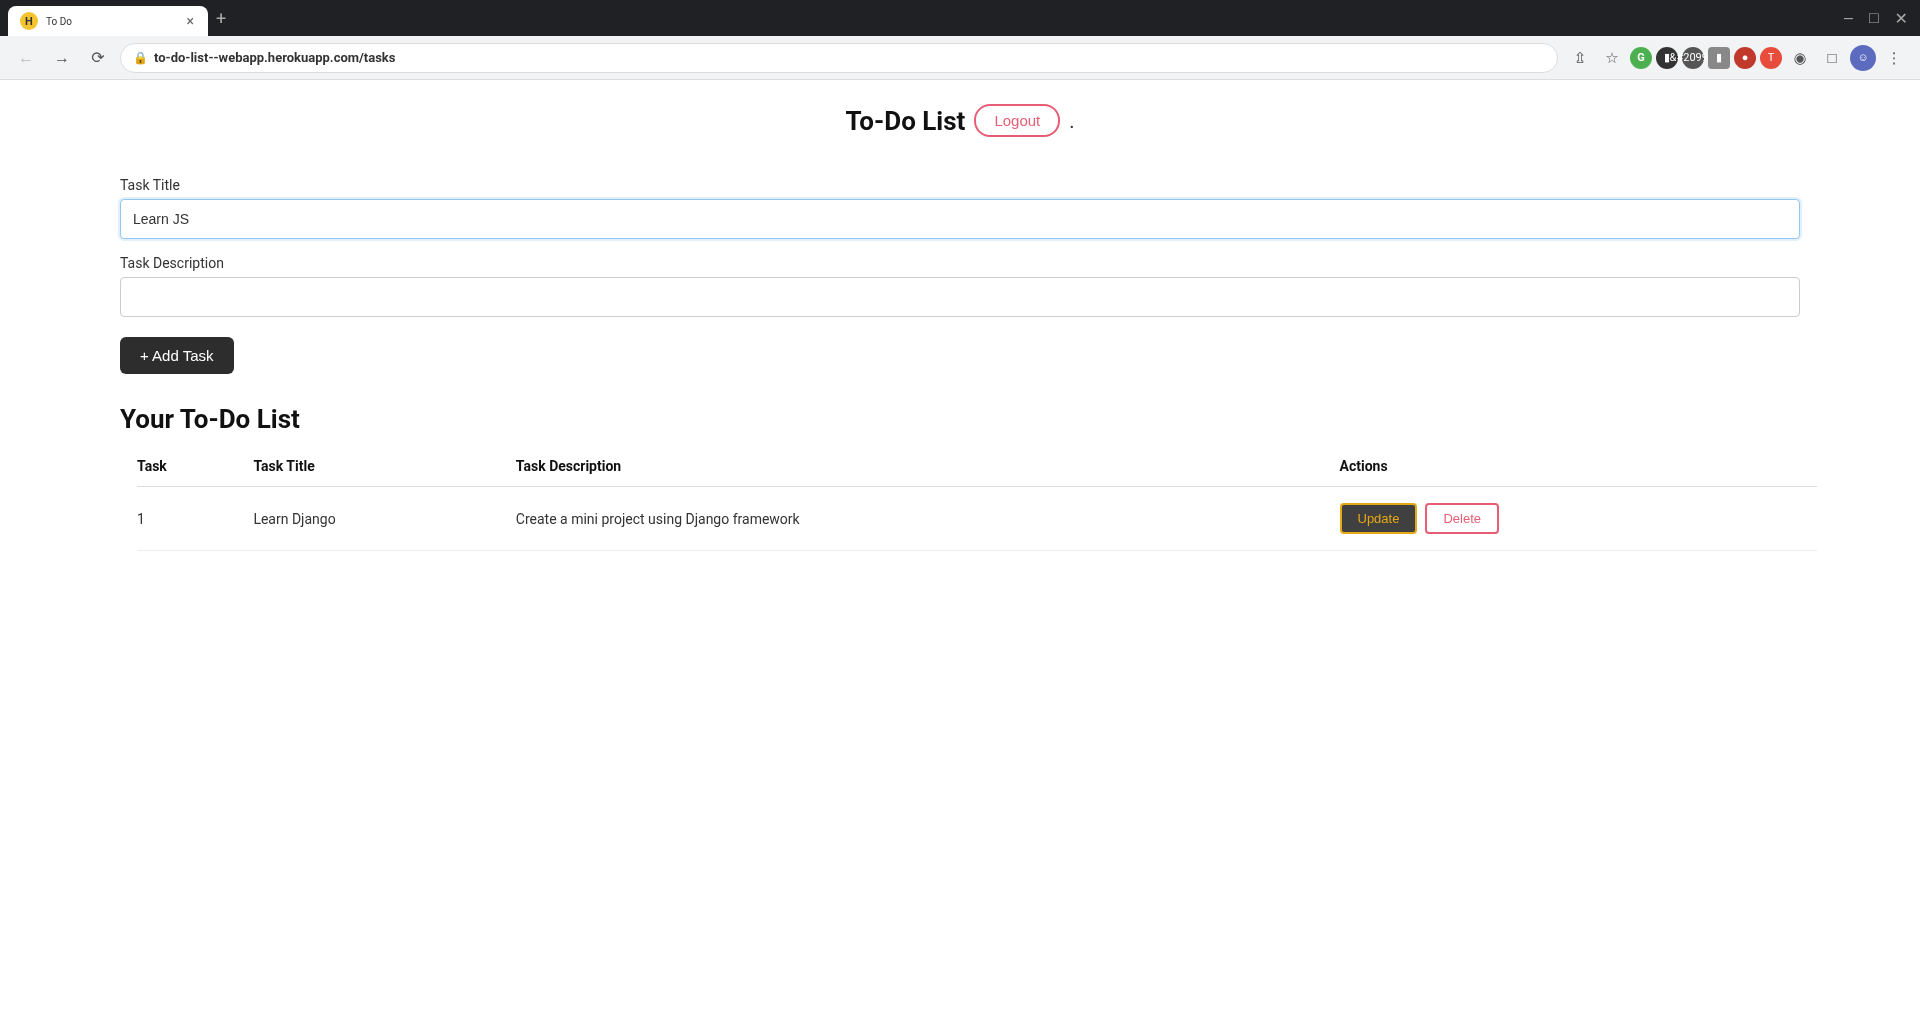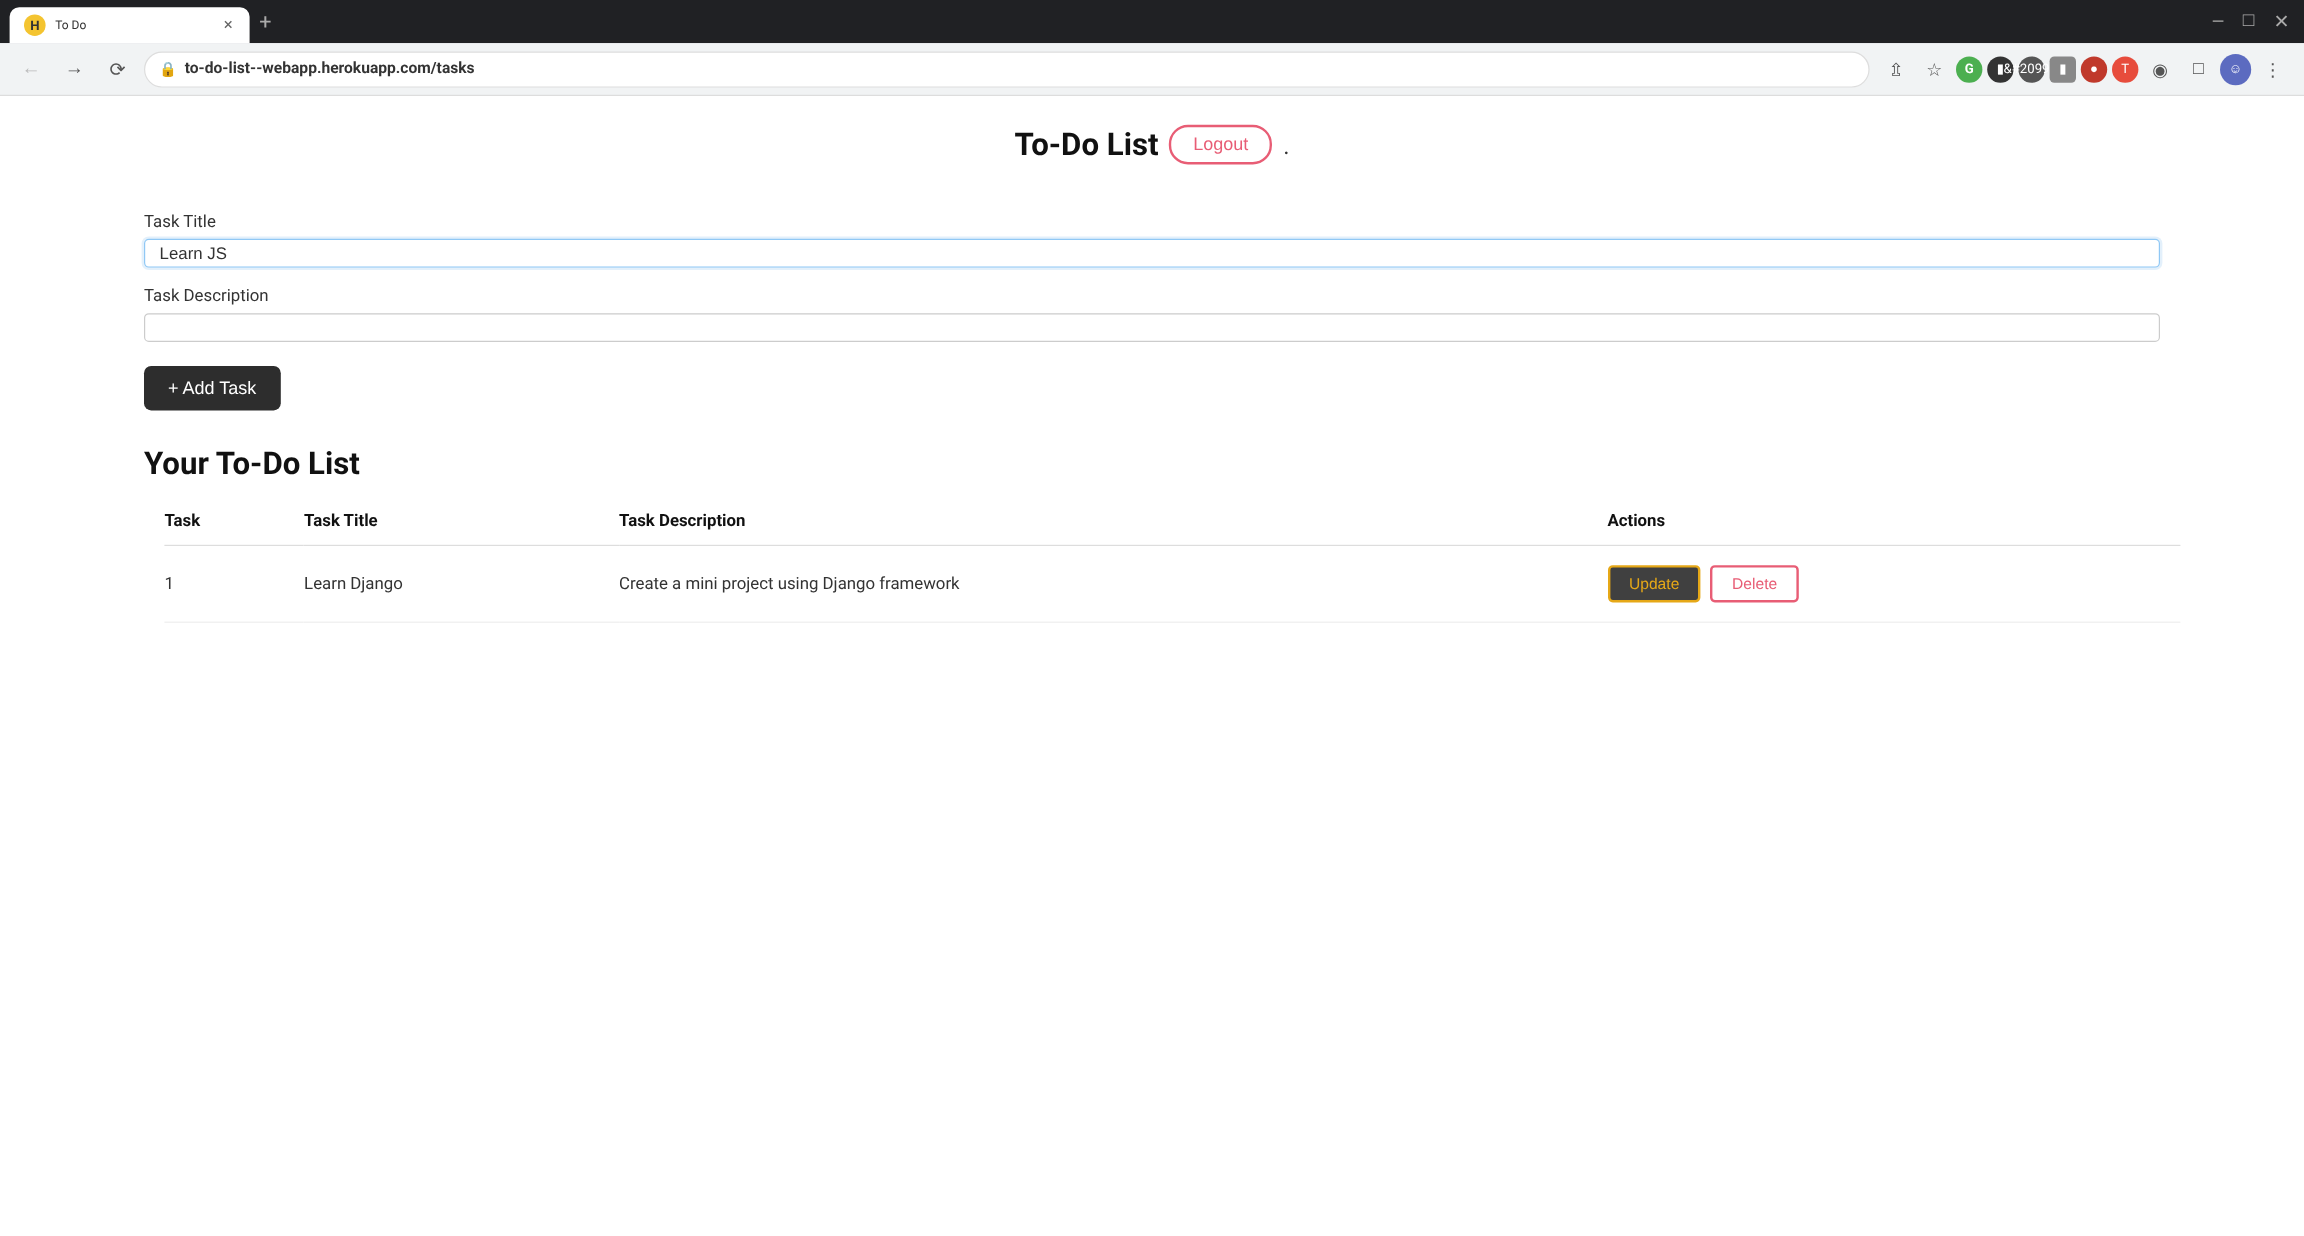--- a/index.html
+++ b/index.html
@@ -213,21 +213,21 @@
 
     .form-label {
       display: block;
       font-size: 14px;
       color: #333;
       margin-bottom: 6px;
     }
 
     .form-input {
       width: 100%;
-      height: 24px;
+      height: 40px;
       border: 1.5px solid #90c8f5;
       border-radius: 4px;
       padding: 0 12px;
       font-size: 14px;
       color: #333;
       outline: none;
       box-shadow: 0 0 0 2px rgba(66, 153, 225, 0.15);
     }
 
     .form-input.description {

